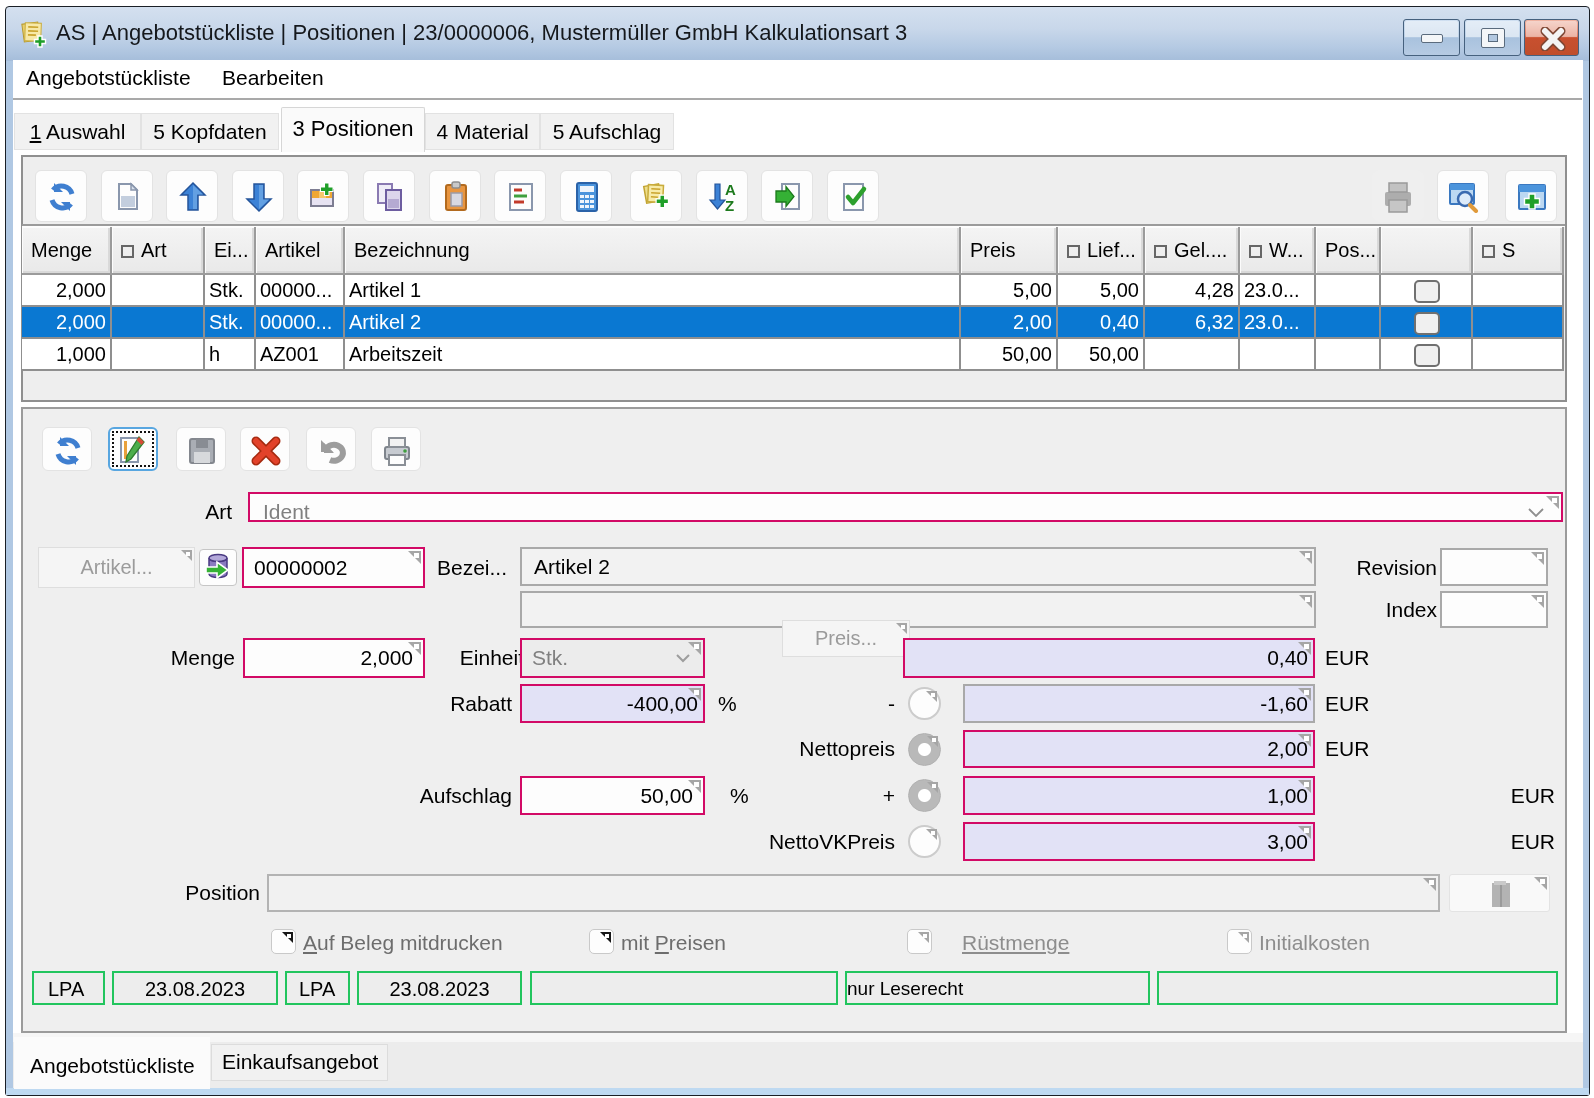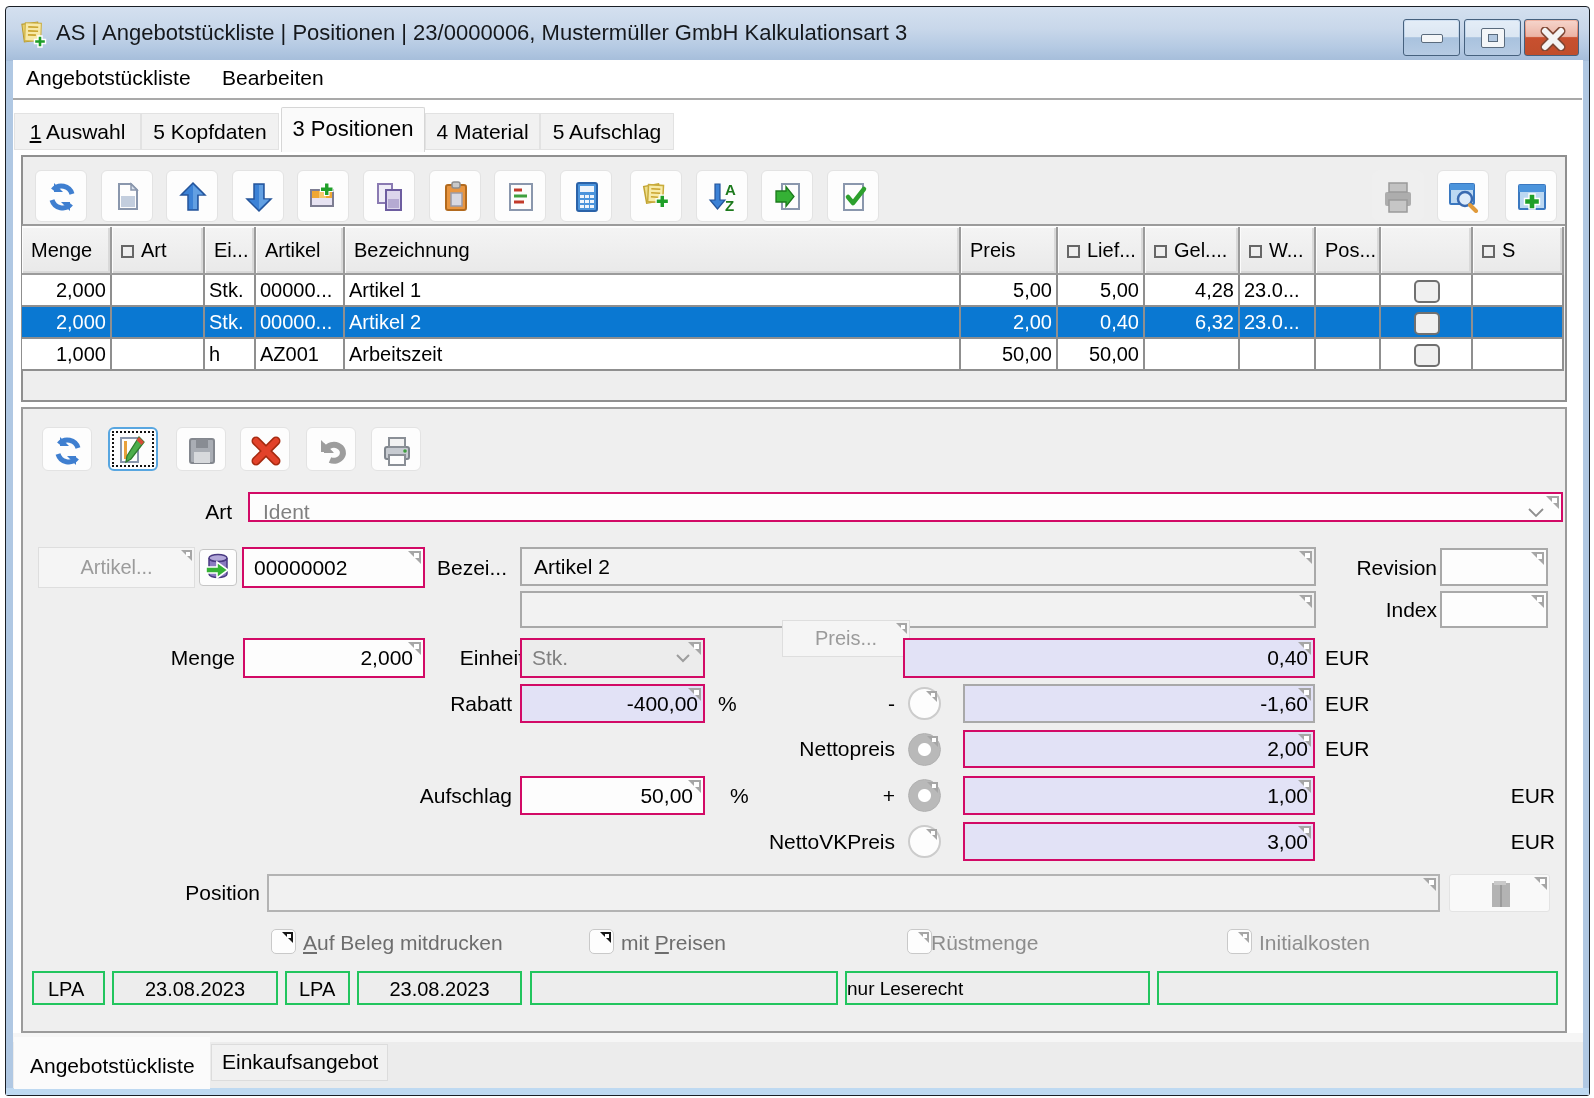--- a/index.html
+++ b/index.html
@@ -442,21 +442,21 @@
     <i class="tri sm blk"></i>
   </div>
 <div class="abs chklbl" style="left:303px; top:931px;"><span style="text-decoration:underline;">A</span>uf Beleg mitdrucken</div>
 <div class="abs chk" style="left:589px; top:929px;">
     <i class="tri sm blk"></i>
   </div>
 <div class="abs chklbl" style="left:621px; top:931px;">mit <span style="text-decoration:underline;">P</span>reisen</div>
 <div class="abs chk" style="left:907px; top:929px;">
     <i class="tri sm"></i>
   </div>
-<div class="abs chklbl" style="left:931px; top:931px; color:#8d8d8d;">Rüstmenge</div>
+<div class="abs chklbl" style="left:962px; top:931px; color:#8d8d8d;text-decoration:underline;">Rüstmenge</div>
 <div class="abs chk" style="left:1227px; top:929px;">
     <i class="tri sm"></i>
   </div>
 <div class="abs chklbl" style="left:1259px; top:931px; color:#8d8d8d;">Initialkosten</div>
 
 <div class="abs sf" style="left:32px; width:73px; padding-left:14px;">LPA</div>
 <div class="abs sf" style="left:112px; width:166px; text-align:center;">23.08.2023</div>
 <div class="abs sf" style="left:285px; width:65px; padding-left:12px;">LPA</div>
 <div class="abs sf" style="left:357px; width:165px; text-align:center;">23.08.2023</div>
 <div class="abs sf" style="left:530px; width:308px;"></div>

